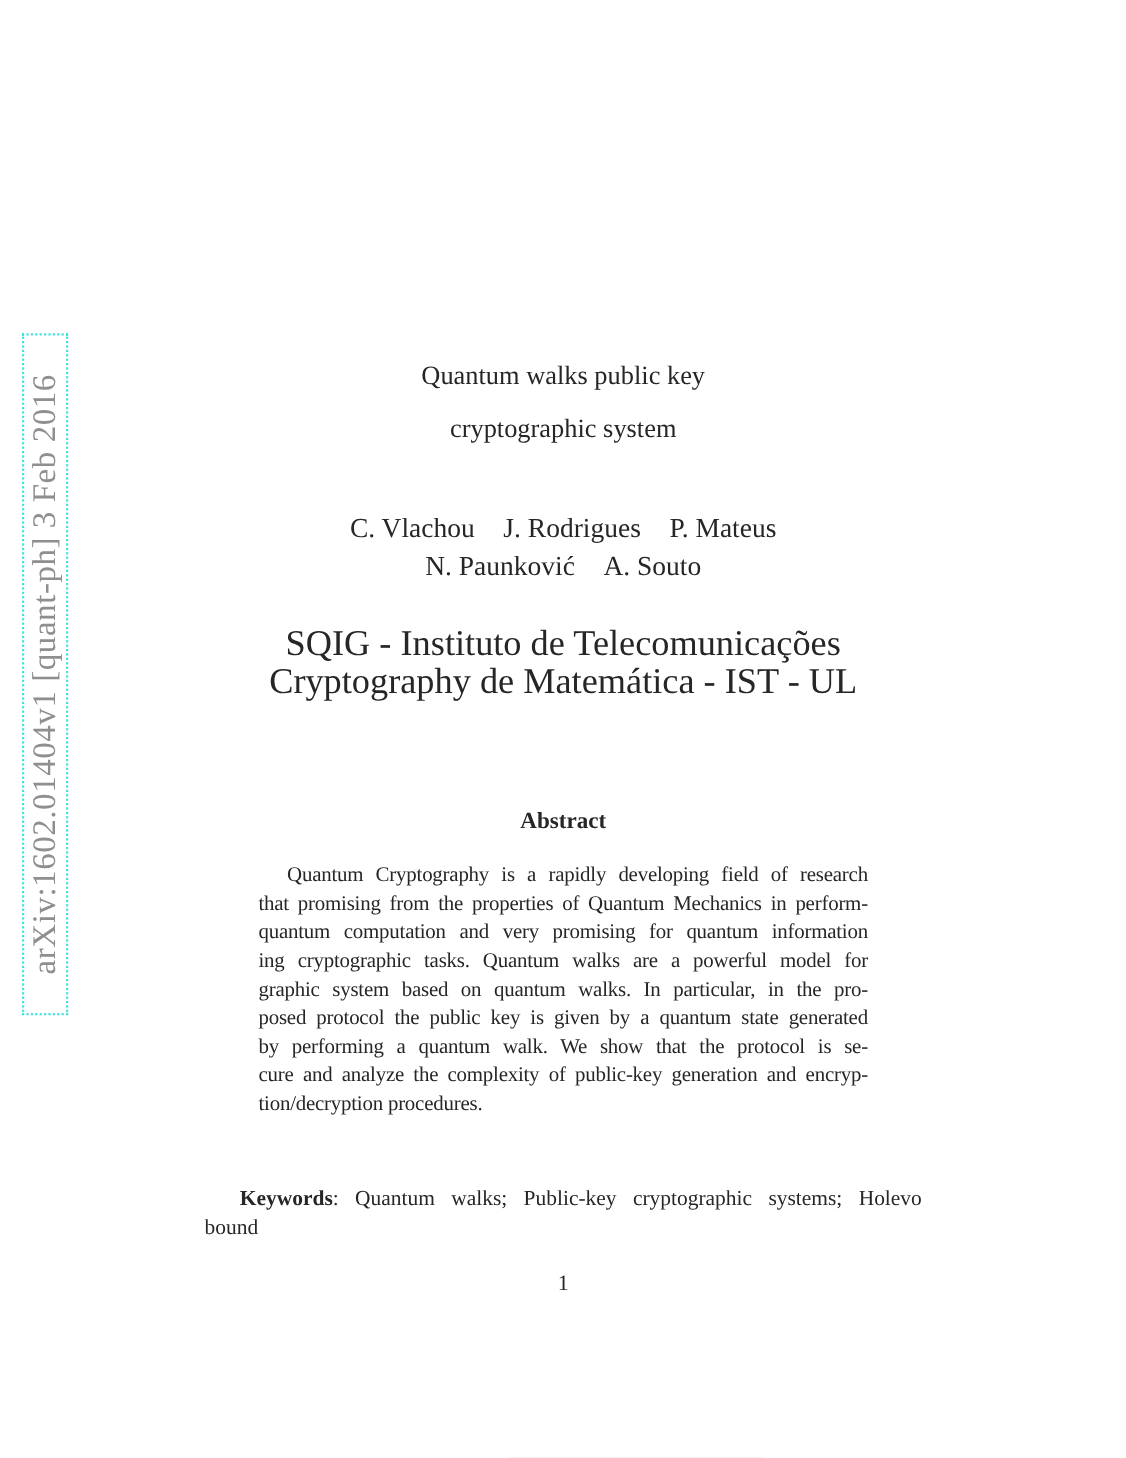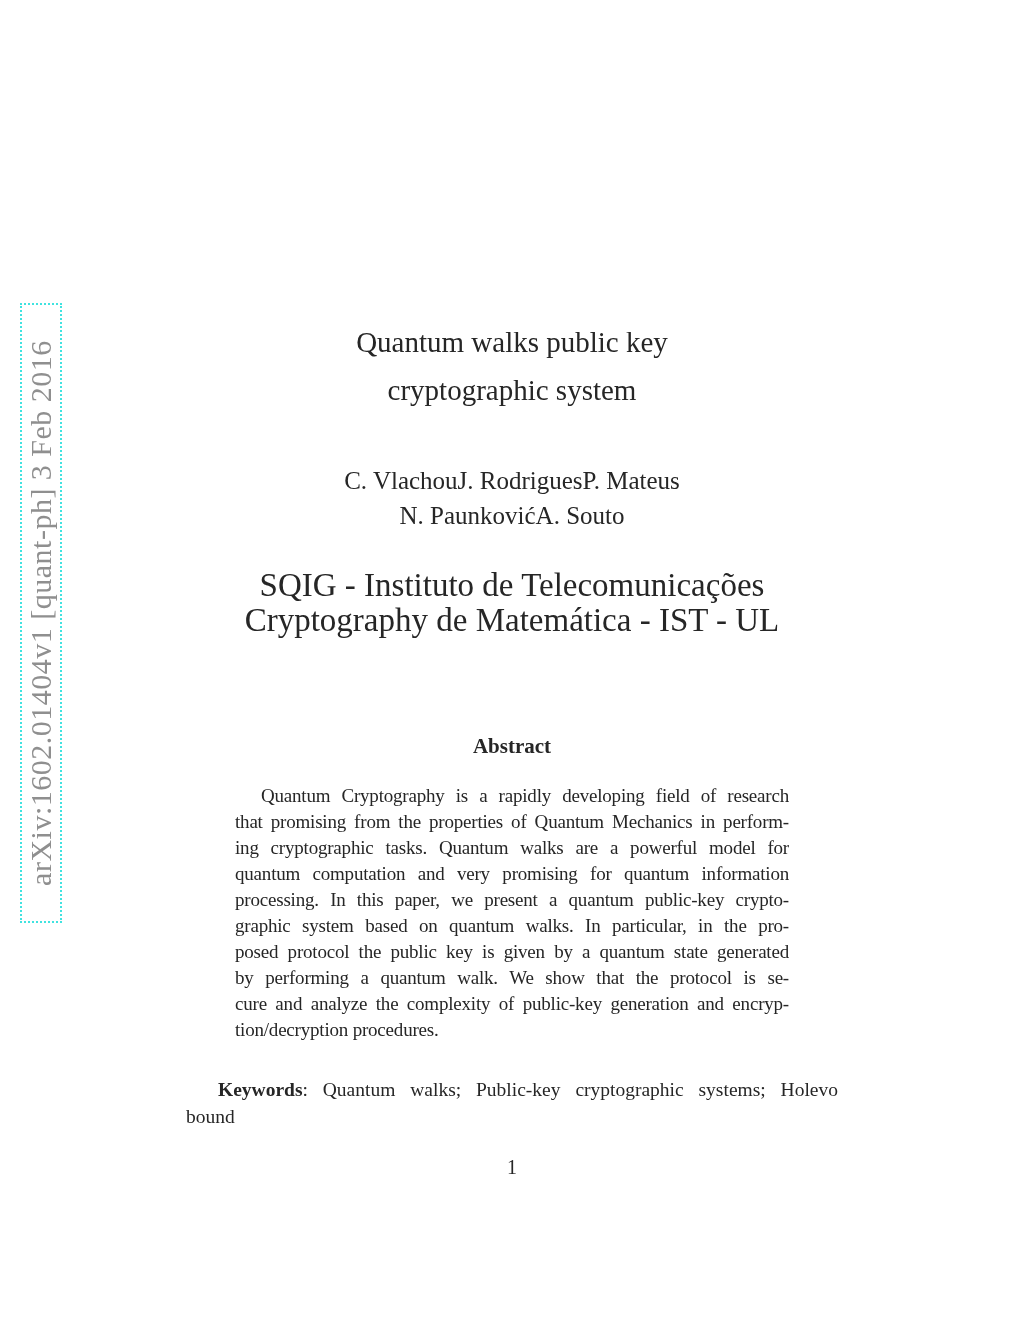--- a/index.html
+++ b/index.html
@@ -37,38 +37,39 @@
     color: #8f8f8f;
   }
 
   
   .title-block {
     position: absolute;
     top: 318px;
     left: 0;
     width: 100%;
     text-align: center;
-    font-size: 29px;
+    font-size: 24px;
     font-weight: normal;
     line-height: 48px;
   }
   .title-line { display: block; }
 
   
   .authors-block {
     position: absolute;
     top: 463px;
     left: 0;
     width: 100%;
     font-size: 25px;
     line-height: 35px;
   }
   .author-row {
     display: flex;
     justify-content: center;
+    gap: 26px;
   }
 
   
   .affiliation-block {
     position: absolute;
     top: 568px;
     left: 0;
     width: 100%;
     text-align: center;
     font-size: 33px;
@@ -158,23 +159,22 @@
   <div class="affiliation-block">
     <span class="affiliation-line">SQIG - Instituto de Telecomunicações</span>
     <span class="affiliation-line">Cryptography de Matemática - IST - UL</span>
   </div>
 
   <div class="abstract-heading">Abstract</div>
 
   <div class="abstract-body">
     <div class="abs-line first">Quantum Cryptography is a rapidly developing field of research</div>
     <div class="abs-line">that promising from the properties of Quantum Mechanics in perform-</div>
+    <div class="abs-line">quantum computation and very promising for quantum information</div>
     <div class="abs-line">ing cryptographic tasks. Quantum walks are a powerful model for</div>
-    <div class="abs-line">quantum computation and very promising for quantum information</div>
-    <div class="abs-line">processing. In this paper, we present a quantum public-key crypto-</div>
     <div class="abs-line">graphic system based on quantum walks. In particular, in the pro-</div>
     <div class="abs-line">posed protocol the public key is given by a quantum state generated</div>
     <div class="abs-line">by performing a quantum walk. We show that the protocol is se-</div>
     <div class="abs-line">cure and analyze the complexity of public-key generation and encryp-</div>
     <div class="abs-line last">tion/decryption procedures.</div>
   </div>
 
   <div class="keywords-block">
     <div class="kw-line1">
       <span class="kw-label">Keywords</span><span>: Quantum walks; Public-key cryptographic systems; Holevo</span>

